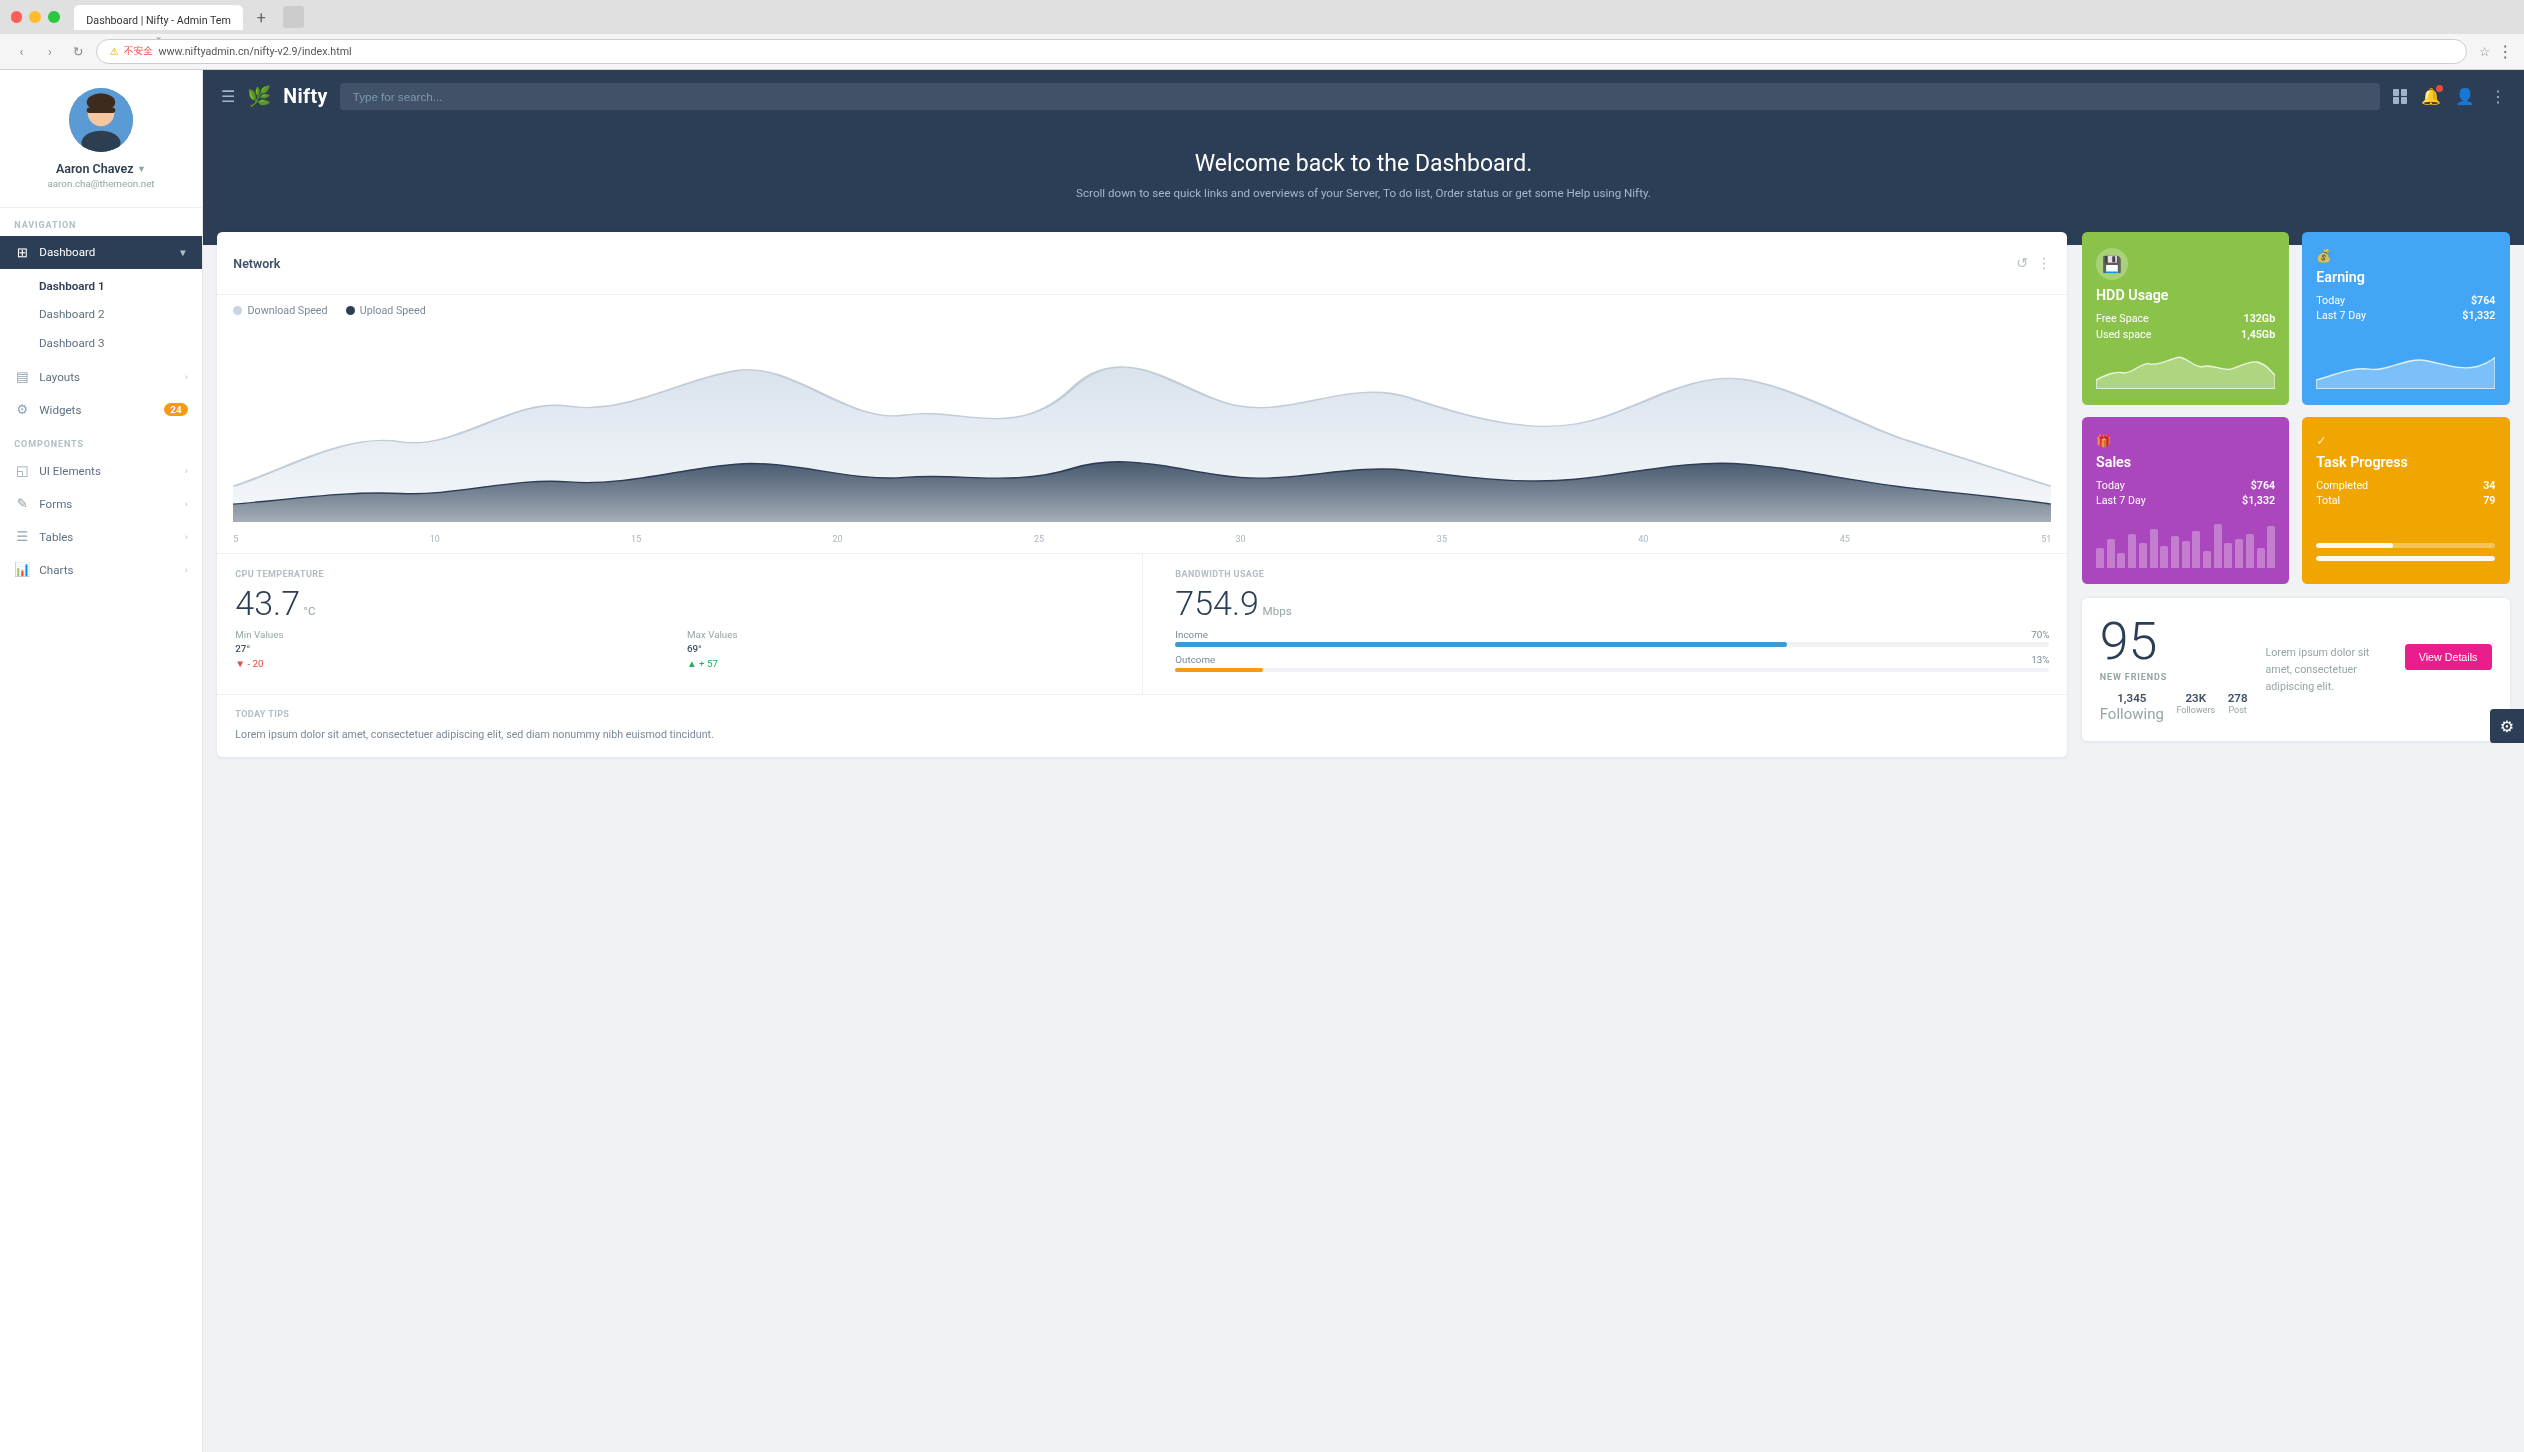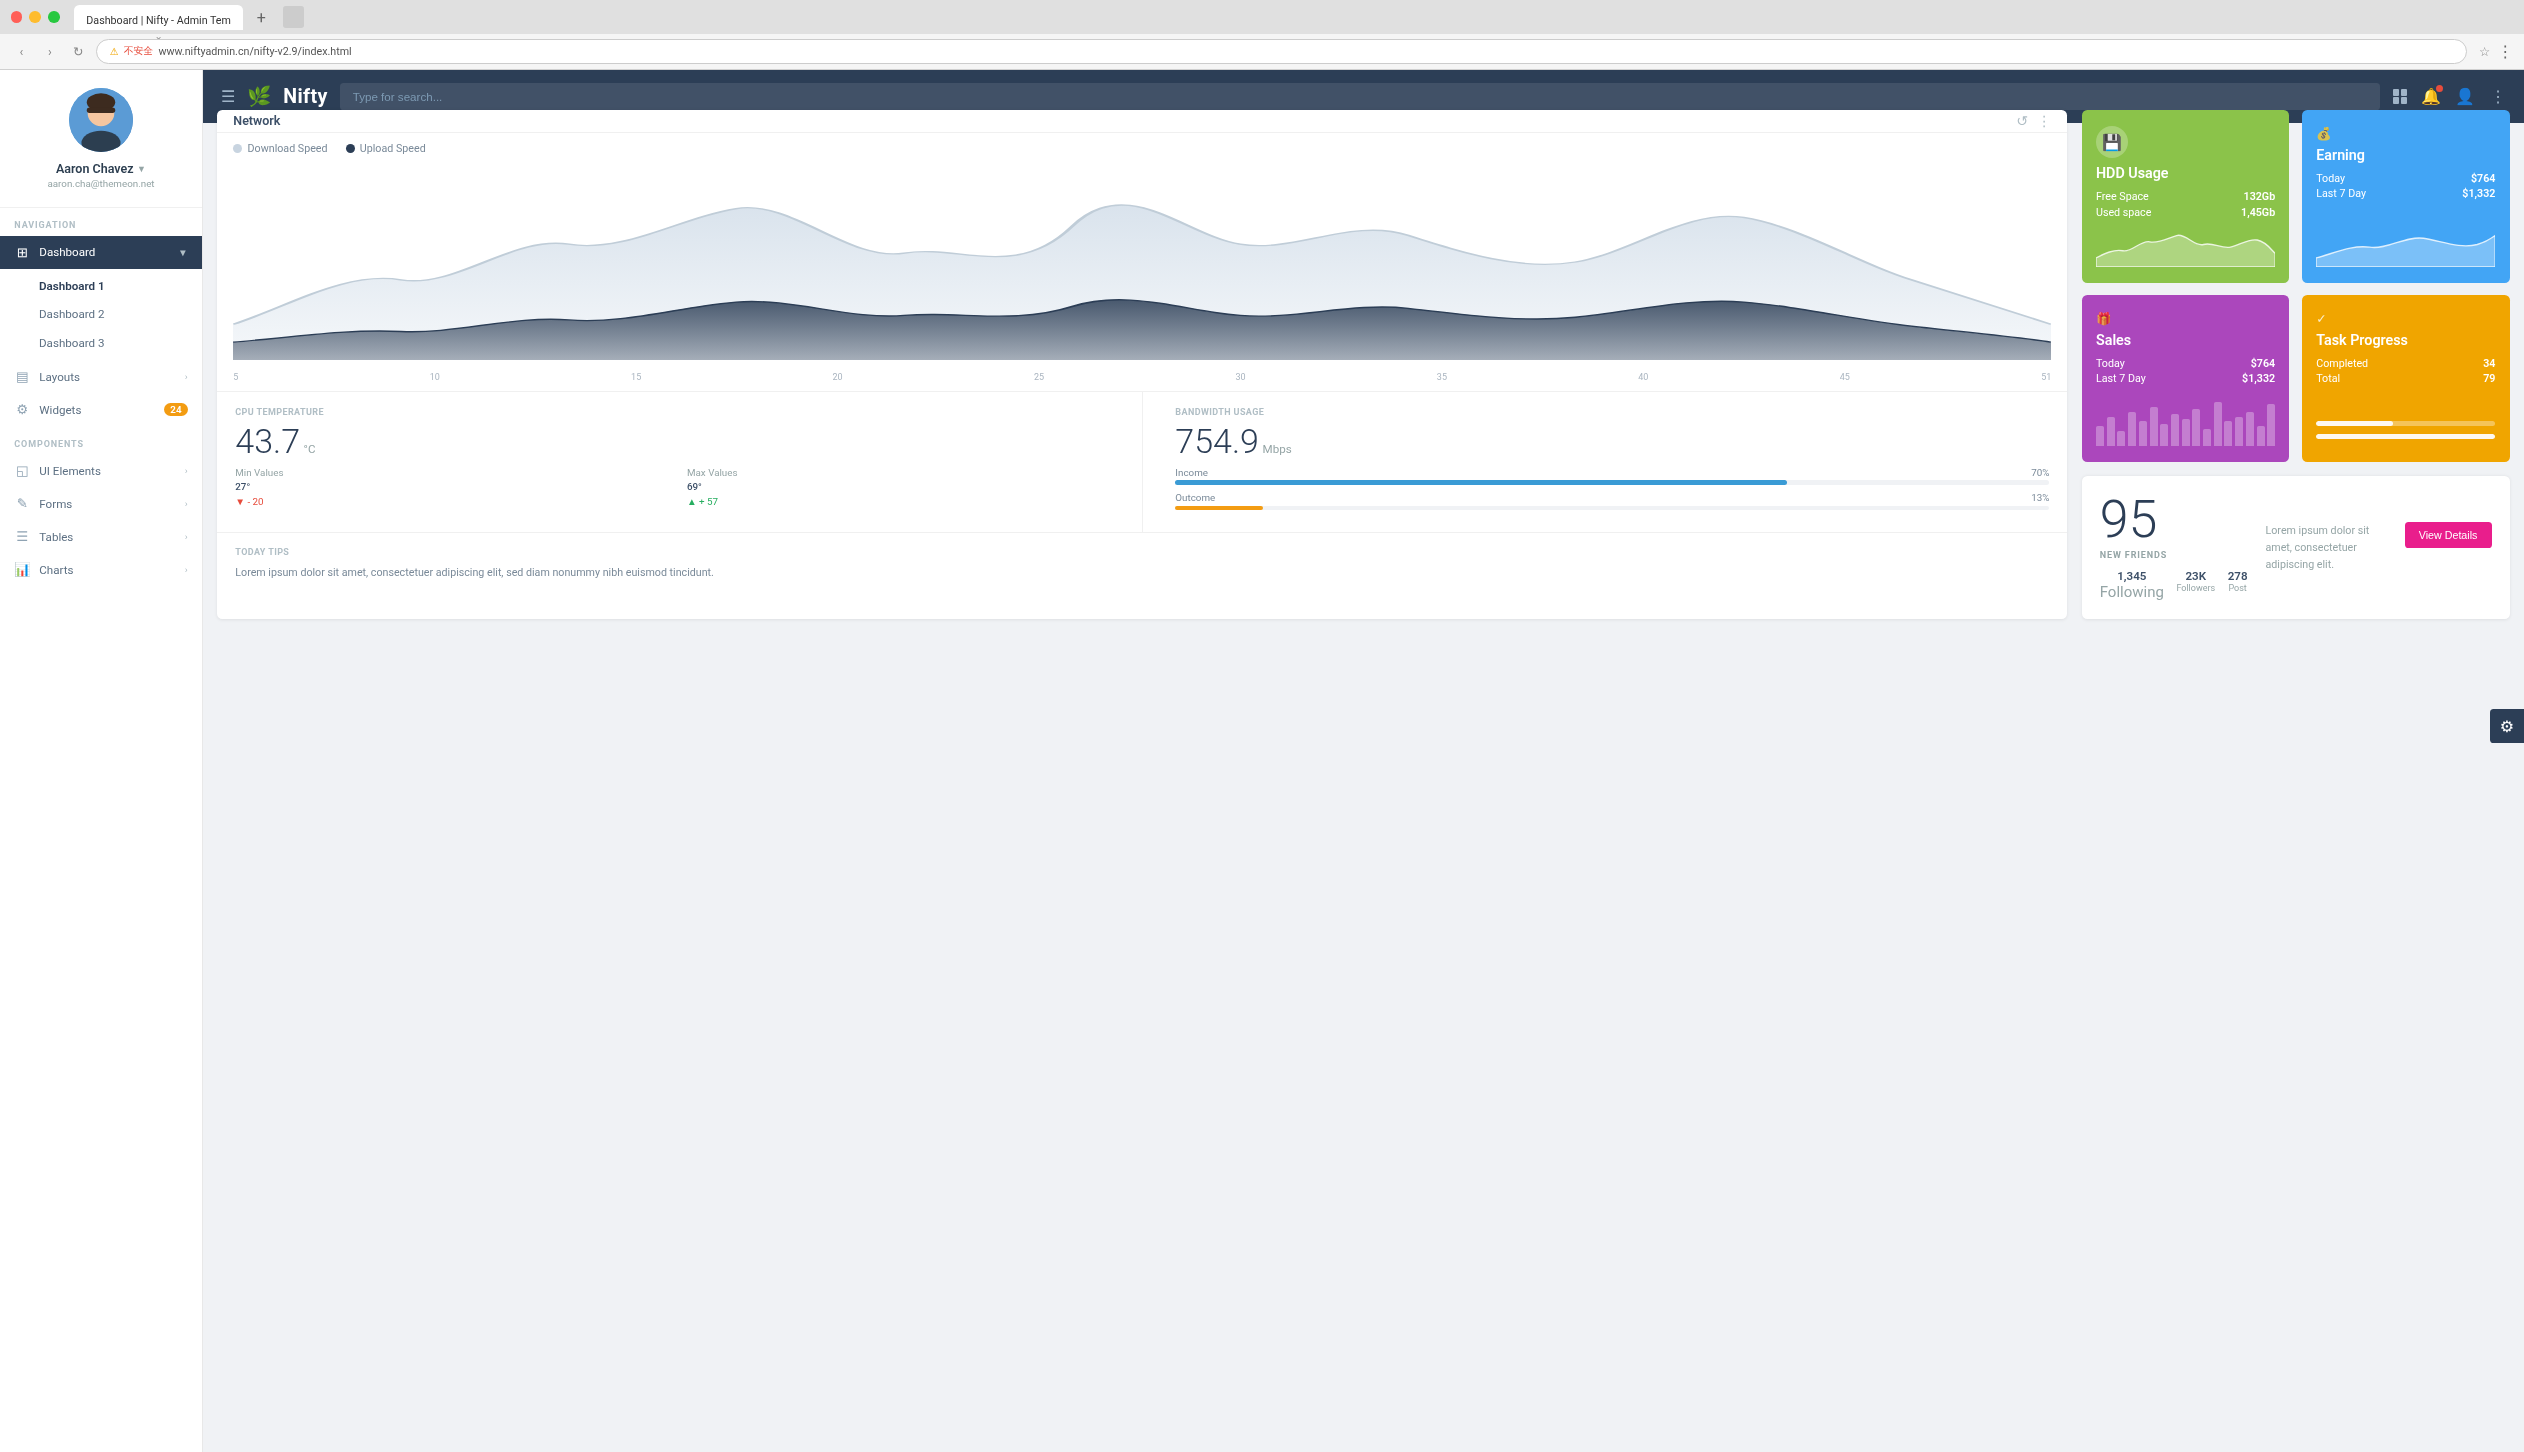--- a/index.html
+++ b/index.html
@@ -68,21 +68,21 @@
     .main-header h1 { font-size: 23px; font-weight: 400; margin-bottom: 9px; }
     .main-header p { font-size: 11.6px; color: #a0b8cc; }
 
     .main-content { padding: 14.3px; margin-top: -27px; display: grid; grid-template-columns: 1fr 428px; gap: 14.3px; }
 
     
     .card { background: #fff; border-radius: 5.3px; box-shadow: 0 0.9px 3.6px rgba(0,0,0,0.08); overflow: hidden; }
 
     
     .network-card { }
-    .card-header { display: flex; align-items: flex-start; justify-content: space-between; padding: 3px 16px; border-bottom: 0.9px solid #f0f0f0; }
+    .card-header { display: flex; align-items: flex-end; justify-content: space-between; padding: 23px 16px; border-bottom: 0.9px solid #f0f0f0; }
     .card-title { font-size: 12.5px; font-weight: 600; color: #3d5068; }
     .card-actions { display: flex; gap: 9px; color: #b0bec5; }
     .card-action-btn { cursor: pointer; font-size: 14.3px; }
 
     .chart-legend { display: flex; gap: 18px; padding: 9px 16px; }
     .legend-item { display: flex; align-items: center; gap: 5.3px; font-size: 10.7px; color: #7a8a99; }
     .legend-dot { width: 9px; height: 9px; border-radius: 50%; }
     .legend-dot.download { background: #c8d4e0; }
     .legend-dot.upload { background: #2c3e56; }
 
@@ -261,20 +261,24 @@
         </div>
         <div class="header-icon">
           🔔
           <div class="header-icon-dot"></div>
         </div>
         <div class="header-icon">👤</div>
         <div class="header-icon">⋮</div>
       </div>
     </div>
 
+    <div class="main-header">
+      <h1>Welcome back to the Dashboard.</h1>
+      <p>Scroll down to see quick links and overviews of your Server, To do list, Order status or get some Help using Nifty.</p>
+    </div>
 
     <div class="main-content">
 
       <div class="card network-card">
         <div class="card-header">
           <span class="card-title">Network</span>
           <div class="card-actions">
             <span class="card-action-btn">↺</span>
             <span class="card-action-btn">⋮</span>
           </div>

